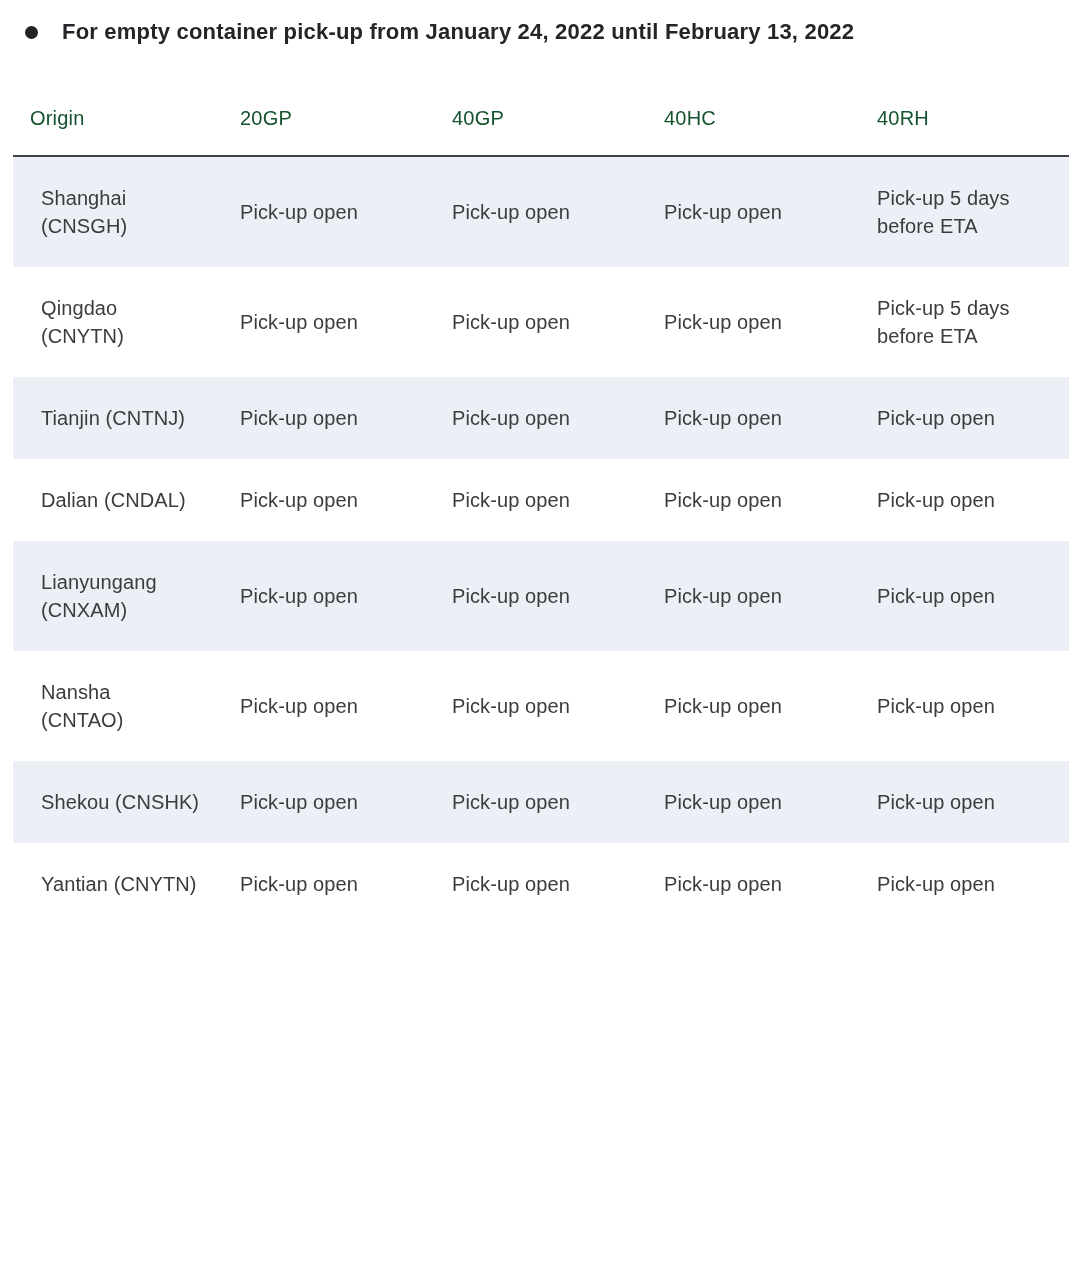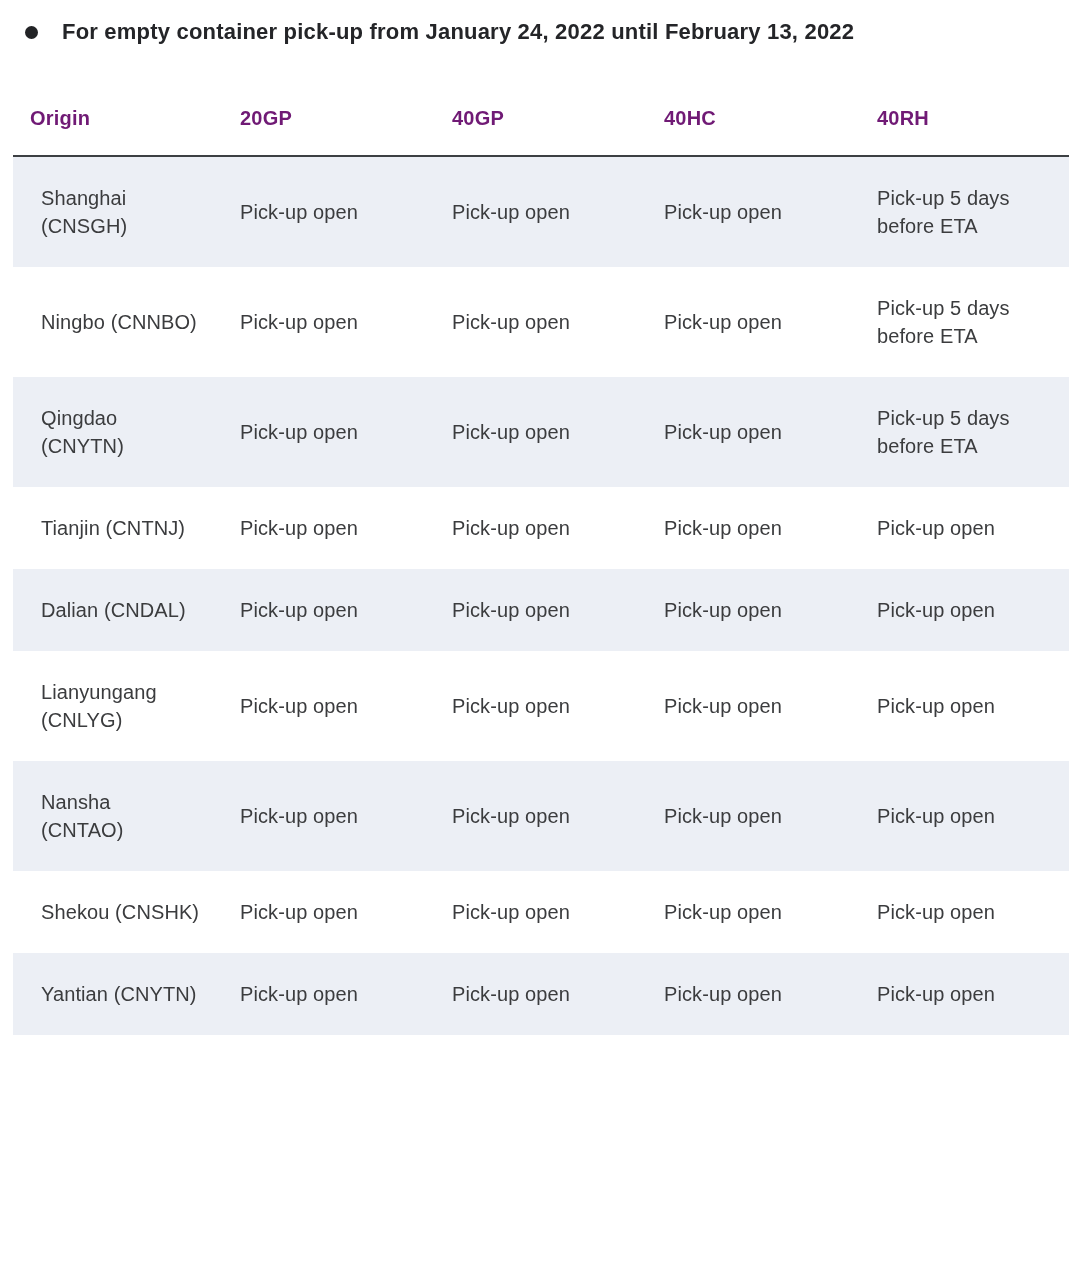--- a/index.html
+++ b/index.html
@@ -49,22 +49,22 @@
   }
   col.c-origin { width: 227px; }
   col.c-20gp   { width: 212px; }
   col.c-40gp   { width: 212px; }
   col.c-40hc   { width: 213px; }
   col.c-40rh   { width: 192px; }
 
   thead th {
     text-align: left;
     font-size: 20px;
-    font-weight: 700;
-    color: #701a75;
+    font-weight: 400;
+    color: #14532d;
     padding: 0 0 23px 0;
     border-bottom: 2px solid #3c4043;
     letter-spacing: 0.2px;
     line-height: 28px;
   }
   thead th.first { padding-left: 17px; }
 
   tbody td {
     font-size: 20px;
     font-weight: 400;
@@ -109,28 +109,20 @@
       <tr>
         <td class="first">Shanghai
 (CNSGH)</td>
         <td>Pick-up open</td>
         <td>Pick-up open</td>
         <td>Pick-up open</td>
         <td>Pick-up 5 days
 before ETA</td>
       </tr>
       <tr>
-        <td class="first">Ningbo (CNNBO)</td>
-        <td>Pick-up open</td>
-        <td>Pick-up open</td>
-        <td>Pick-up open</td>
-        <td>Pick-up 5 days
-before ETA</td>
-      </tr>
-      <tr>
         <td class="first">Qingdao
 (CNYTN)</td>
         <td>Pick-up open</td>
         <td>Pick-up open</td>
         <td>Pick-up open</td>
         <td>Pick-up 5 days
 before ETA</td>
       </tr>
       <tr>
         <td class="first">Tianjin (CNTNJ)</td>
@@ -141,21 +133,21 @@
       </tr>
       <tr>
         <td class="first">Dalian (CNDAL)</td>
         <td>Pick-up open</td>
         <td>Pick-up open</td>
         <td>Pick-up open</td>
         <td>Pick-up open</td>
       </tr>
       <tr>
         <td class="first">Lianyungang
-(CNLYG)</td>
+(CNXAM)</td>
         <td>Pick-up open</td>
         <td>Pick-up open</td>
         <td>Pick-up open</td>
         <td>Pick-up open</td>
       </tr>
       <tr>
         <td class="first">Nansha
 (CNTAO)</td>
         <td>Pick-up open</td>
         <td>Pick-up open</td>

